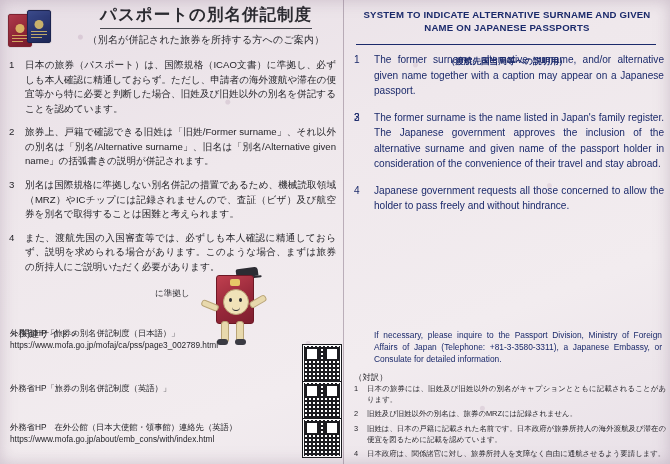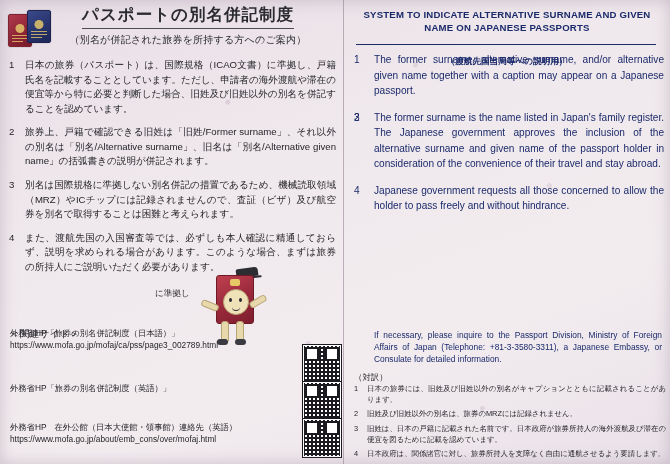--- a/index.html
+++ b/index.html
@@ -111,21 +111,21 @@
     bottom: 4px;
     height: 7px;
     background:
       linear-gradient(#e4c76a, #e4c76a) 0 0/100% 1.3px no-repeat,
       linear-gradient(#e4c76a, #e4c76a) 0 3px/100% 1.3px no-repeat,
       linear-gradient(#e4c76a, #e4c76a) 0 6px/70% 1.3px no-repeat;
     opacity: 0.8;
   }
   #jp-title-block {
     position: absolute;
-    left: 52px;
+    left: 70px;
     top: 0;
     width: 272px;
     text-align: center;
   }
   #jp-title {
     font-size: 16.5px;
     font-weight: bold;
     letter-spacing: 1px;
     color: #2a2a30;
     padding-bottom: 2px;
@@ -468,21 +468,21 @@
 
       <div id="jp-title-block">
         <div id="jp-title">パスポートの別名併記制度</div>
         <div id="jp-subtitle">（別名が併記された旅券を所持する方へのご案内）</div>
       </div>
     </div>
 
     <ol class="jp-list">
       <li>
         <span class="num">1</span>
-        <span>日本の旅券（パスポート）は、国際規格（ICAO文書）に準拠し、戸籍氏名を記載することとしています。ただし、申請者の海外渡航や滞在の便宜等から特に必要と判断した場合、旧姓及び旧姓以外の別名を併記することを認めています。</span>
+        <span>日本の旅券（パスポート）は、国際規格（ICAO文書）に準拠し、必ずしも本人確認に精通しておらず。ただし、申請者の海外渡航や滞在の便宜等から特に必要と判断した場合、旧姓及び旧姓以外の別名を併記することを認めています。</span>
       </li>
       <li>
         <span class="num">2</span>
         <span>旅券上、戸籍で確認できる旧姓は「旧姓/Former surname」、それ以外の別名は「別名/Alternative surname」、旧名は「別名/Alternative given name」の括弧書きの説明が併記されます。</span>
       </li>
       <li>
         <span class="num">3</span>
         <span>別名は国際規格に準拠しない別名併記の措置であるため、機械読取領域（MRZ）やICチップには記録されませんので、査証（ビザ）及び航空券を別名で取得することは困難と考えられます。</span>
       </li>
       <li>
@@ -520,21 +520,21 @@
     </div>
     <div class="qr" id="qr-1"></div>
 
     <div class="link-block" id="link-2">
       <span class="lb-title">外務省HP「旅券の別名併記制度（英語）」</span>
     </div>
     <div class="qr" id="qr-2"></div>
 
     <div class="link-block" id="link-3">
       <span class="lb-title">外務省HP　在外公館（日本大使館・領事館）連絡先（英語）</span>
-      <span class="lb-url">https://www.mofa.go.jp/about/emb_cons/over/mofaj.html</span>
+      <span class="lb-url">https://www.mofa.go.jp/about/emb_cons/with/index.html</span>
     </div>
     <div class="qr" id="qr-3"></div>
   </div>
 
   <div id="divider"></div>
 
   <div class="panel" id="right-panel">
 
     <div id="en-title-block">
       <span id="en-title">SYSTEM TO INDICATE ALTERNATIVE SURNAME AND GIVEN NAME ON JAPANESE PASSPORTS</span>

